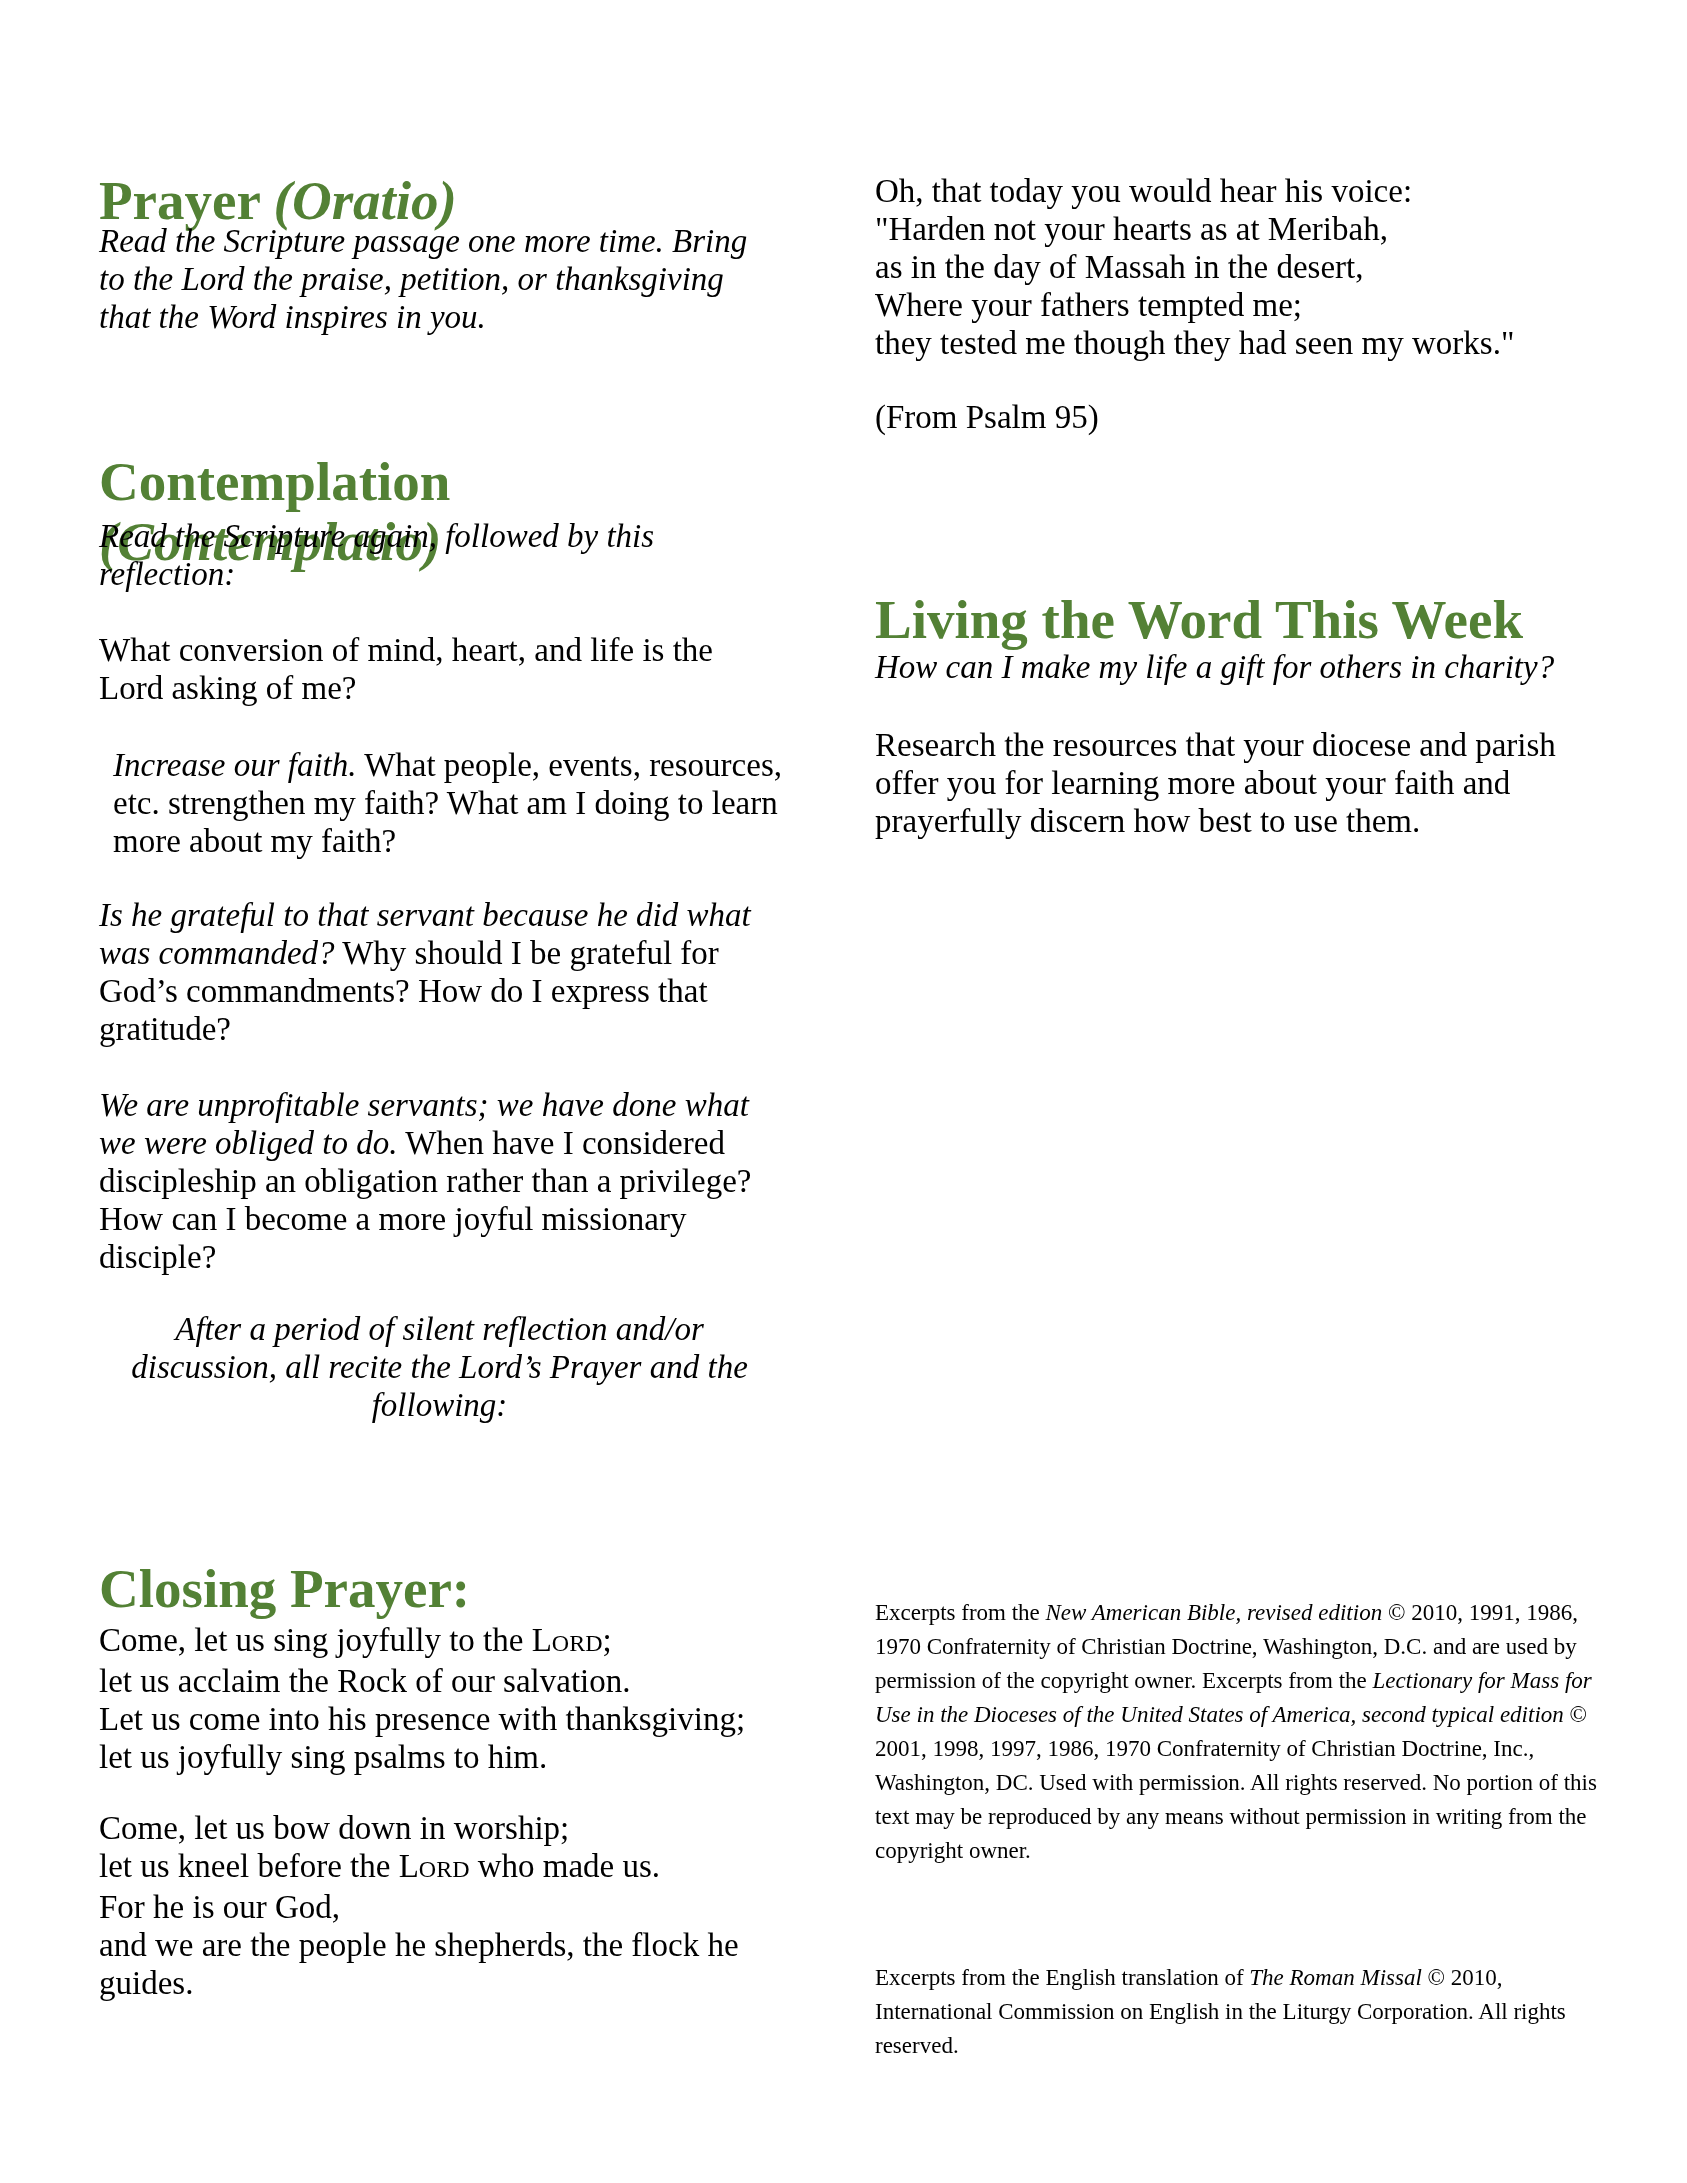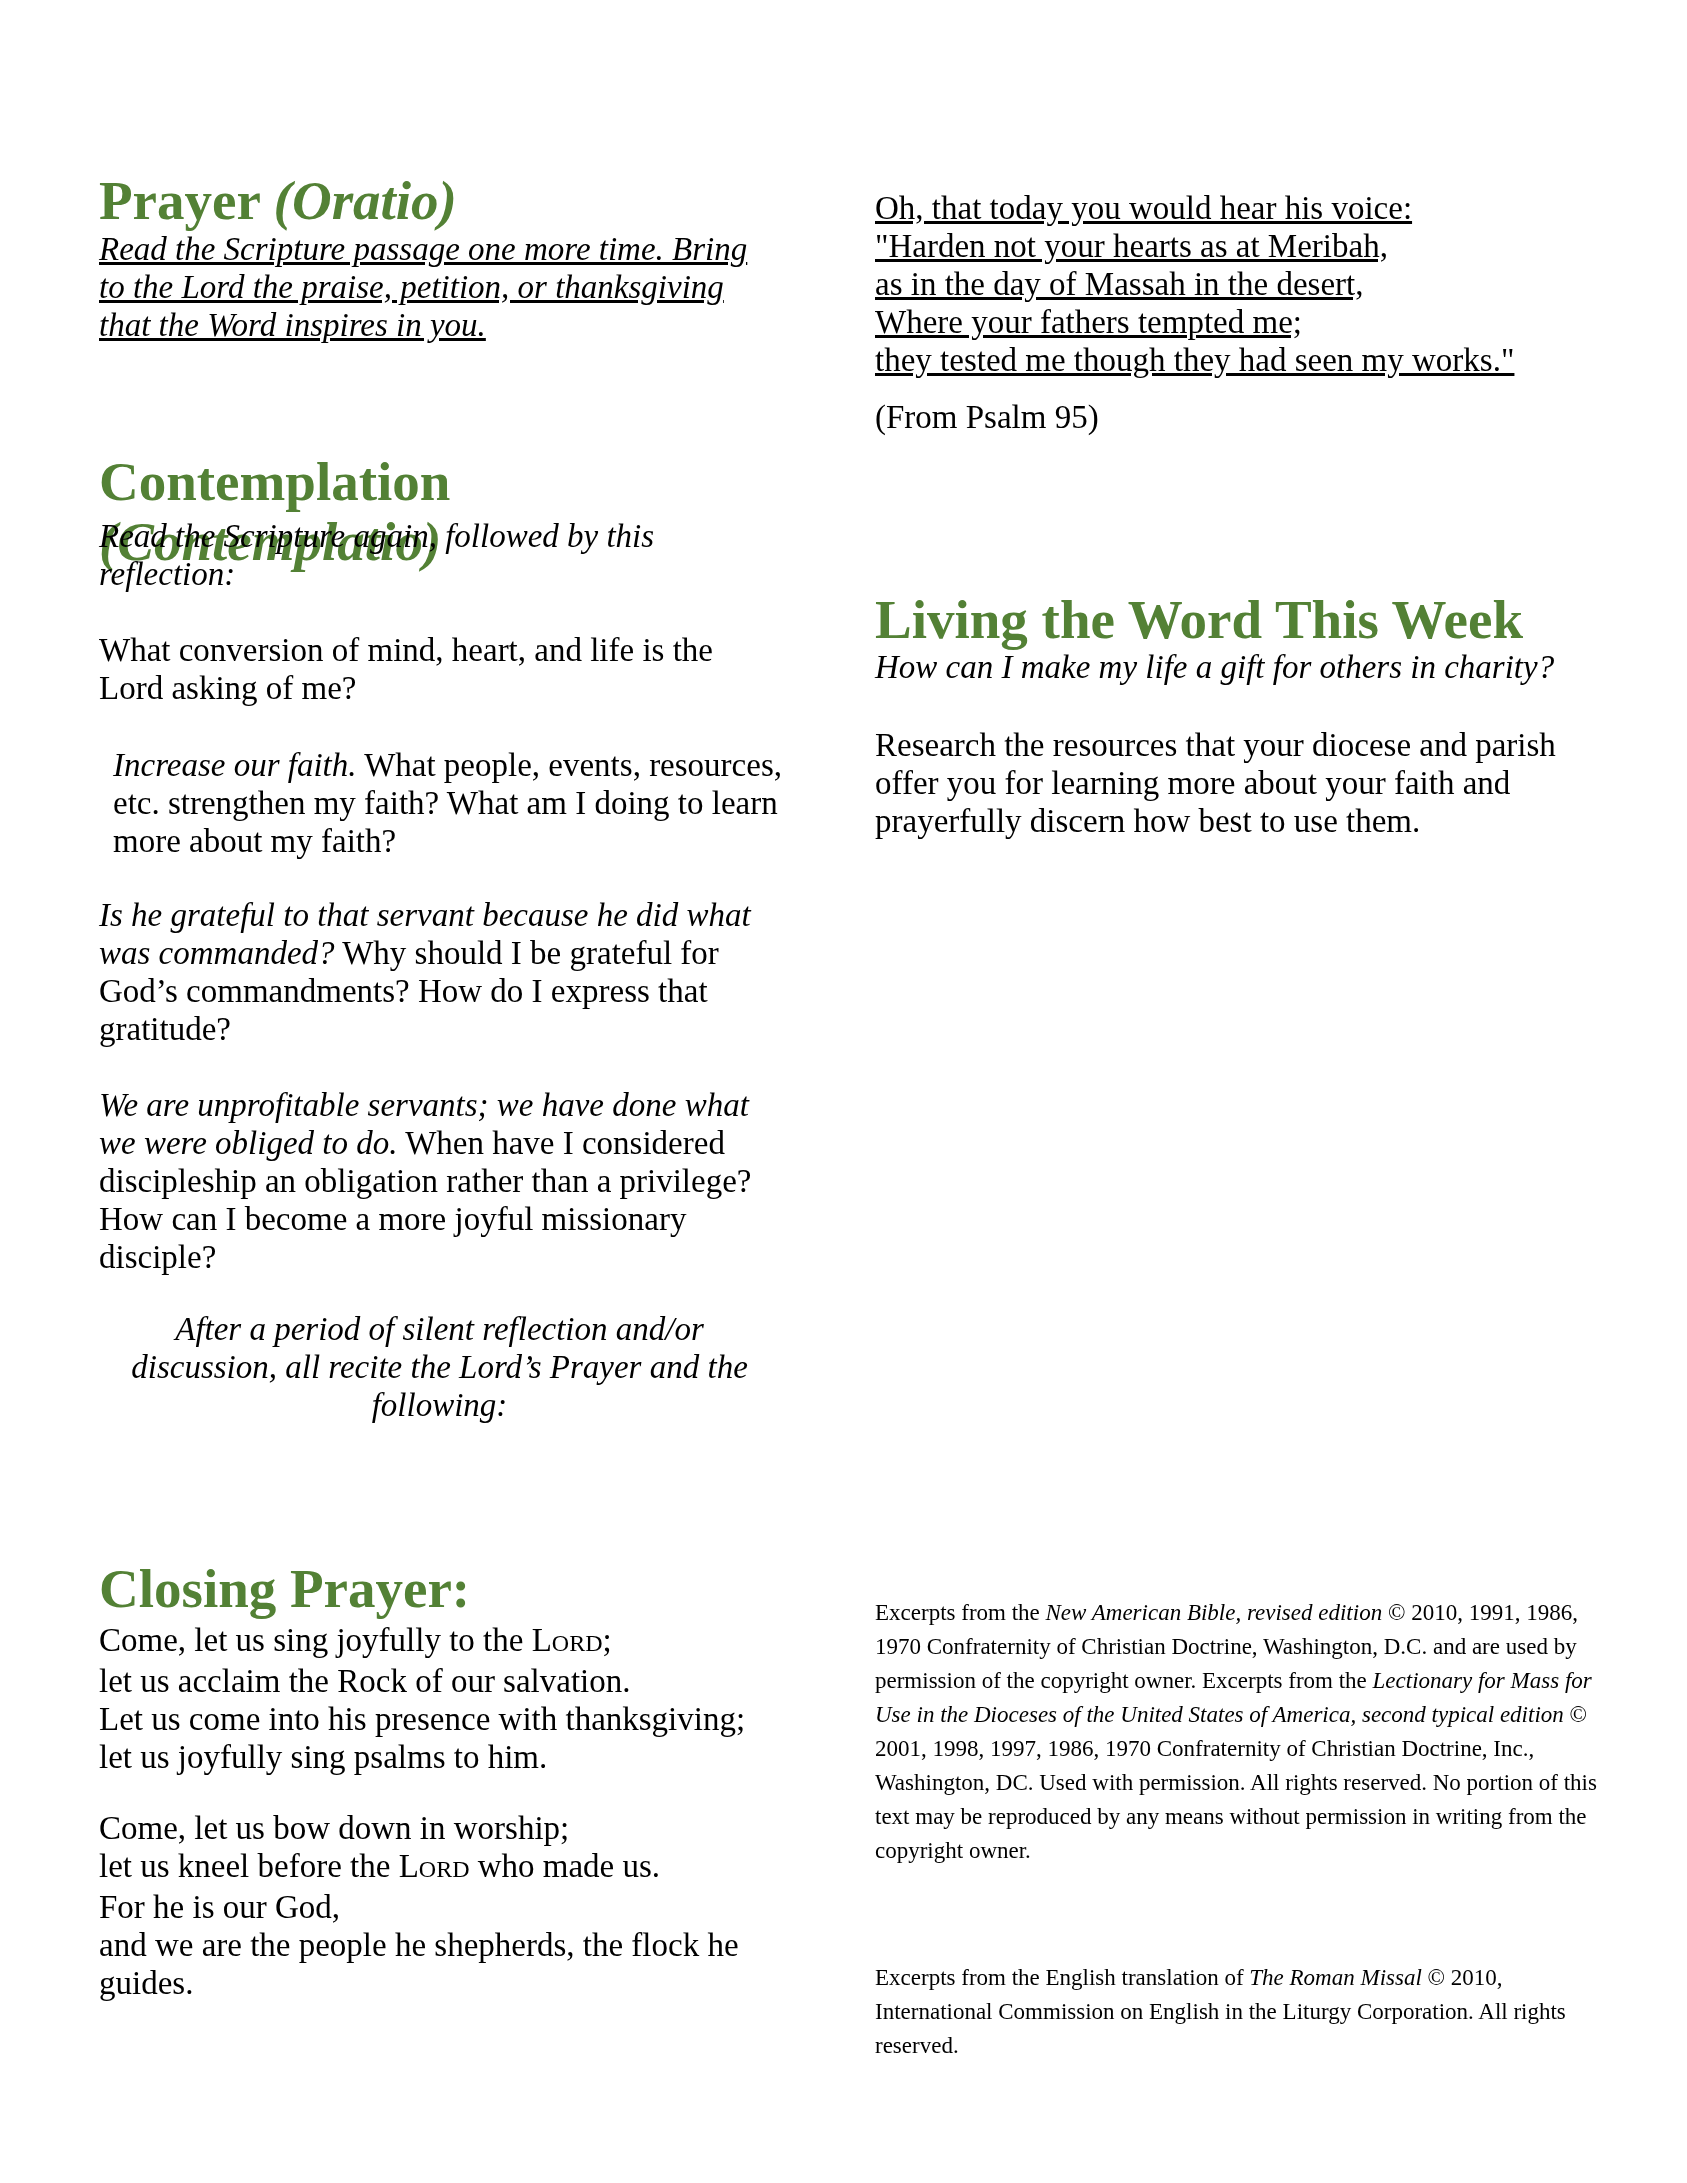--- a/index.html
+++ b/index.html
@@ -30,21 +30,21 @@
   .lcol{left:99px;width:681px;}
   .rcol{left:875px;width:731px;}
 </style>
 </head>
 <body>
 
 <div class="page">
 
   <h2 class="abs lcol heading" style="top:171px;"><span>Prayer </span><span class="it">(Oratio)</span></h2>
 
-  <p class="abs lcol body it" style="top:230px;text-decoration:underline;">Read the Scripture passage one more time. Bring to the Lord the praise, petition, or thanksgiving that the Word inspires in you.</p>
+  <p class="abs lcol body it" style="top:222px;">Read the Scripture passage one more time. Bring to the Lord the praise, petition, or thanksgiving that the Word inspires in you.</p>
 
   <h2 class="abs lcol heading" style="top:452px;"><span>Contemplation </span><span class="it">(Contemplatio)</span></h2>
 
   <p class="abs lcol body it" style="top:517px;">Read the Scripture again, followed by this reflection:</p>
 
   <p class="abs lcol body" style="top:631px;">What conversion of mind, heart, and life is the Lord asking of me?</p>
 
   <p class="abs lcol body" style="top:746px;margin-left:14px;"><span class="it">Increase our faith.</span><span> What people, events, resources, etc. strengthen my faith? What am I doing to learn more about my faith?</span></p>
 
   <p class="abs lcol body" style="top:896px;"><span class="it">Is he grateful to that servant because he did what was commanded?</span><span> Why should I be grateful for God’s commandments? How do I express that gratitude?</span></p>
@@ -58,21 +58,21 @@
   <p class="abs lcol body" style="top:1621px;"><span>Come, let us sing joyfully to the L</span><span class="sc">ORD</span><span>;
 let us acclaim the Rock of our salvation.
 Let us come into his presence with thanksgiving;
 let us joyfully sing psalms to him.</span></p>
 
   <p class="abs lcol body" style="top:1809px;"><span>Come, let us bow down in worship;
 let us kneel before the L</span><span class="sc">ORD</span><span> who made us.
 For he is our God,
 and we are the people he shepherds, the flock he guides.</span></p>
 
-  <p class="abs rcol body" style="top:189px;text-decoration:underline;">Oh, that today you would hear his voice:
+  <p class="abs rcol body" style="top:172px;">Oh, that today you would hear his voice:
 "Harden not your hearts as at Meribah,
 as in the day of Massah in the desert,
 Where your fathers tempted me;
 they tested me though they had seen my works."</p>
 
   <p class="abs rcol body" style="top:398px;">(From Psalm 95)</p>
 
   <h2 class="abs rcol heading" style="top:590px;">Living the Word This Week</h2>
 
   <p class="abs rcol body it" style="top:648px;">How can I make my life a gift for others in charity?</p>

